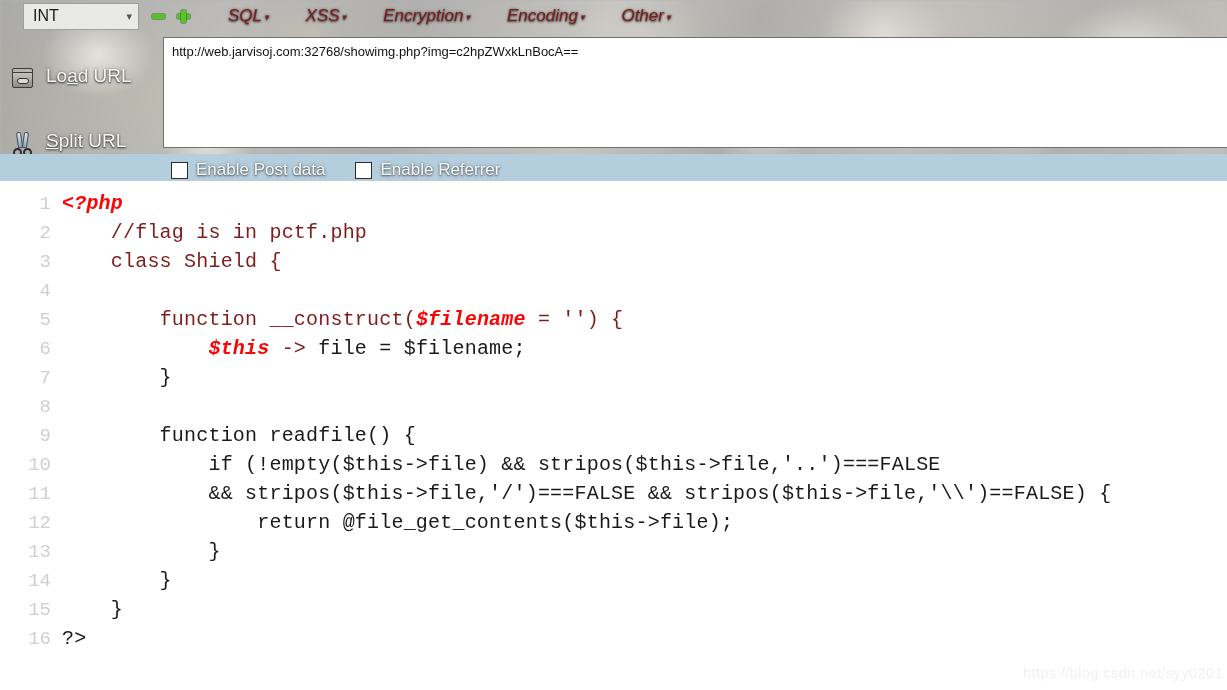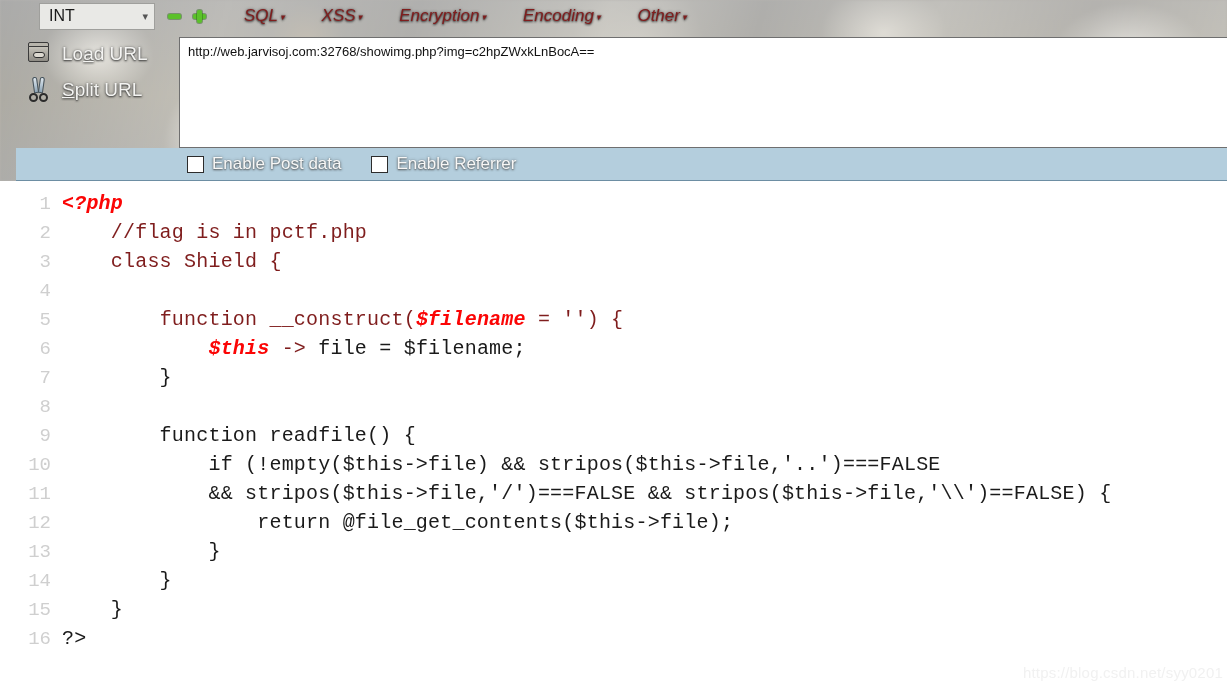--- a/index.html
+++ b/index.html
@@ -17,21 +17,20 @@
     background: #ffffff;
   }
 
   
   .hackbar {
     position: relative;
     width: 1227px;
     height: 181px;
     overflow: hidden;
     background-color: #b9b5ac;
-    padding-left: 16px;
   }
   
   .hb-bg {
     position: absolute;
     inset: 0;
     background-color: #b3b0a8;
     background-image:
       radial-gradient(ellipse 90px 70px at 8% 30%, rgba(255,252,243,0.85), rgba(255,255,255,0) 62%),
       radial-gradient(ellipse 70px 90px at 17% 78%, rgba(252,250,242,0.80), rgba(255,255,255,0) 64%),
       radial-gradient(ellipse 55px 55px at 25% 22%, rgba(206,196,178,0.75), rgba(255,255,255,0) 66%),
@@ -111,22 +110,22 @@
 
   
   .hb-actions {
     position: absolute;
     left: 0; top: 36px;
     width: 160px;
   }
   .hb-action {
     height: 36px;
     display: flex;
-    align-items: center;
     padding-left: 8px;
+    margin-top: 29px;
   }
   .hb-action .ico {
     width: 30px; height: 30px;
     position: relative;
     flex: none;
     margin-right: 8px;
   }
   .hb-action .lbl {
     font-size: 19px;
     color: #f4f4f2;
@@ -210,21 +209,21 @@
     color: #111;
     line-height: 1.3;
     font-family: "Liberation Sans", sans-serif;
     overflow: hidden;
     word-break: break-all;
   }
 
   
   .cb-bar {
     position: absolute;
-    left: 0; top: 148px;
+    left: 0; top: 154px;
     width: 1227px; height: 33px;
     background: #b4cedd;
     border-bottom: 1px solid #6d8ea3;
     display: flex;
     align-items: center;
   }
   .cb-item {
     display: flex;
     align-items: center;
     margin-left: 12px;

